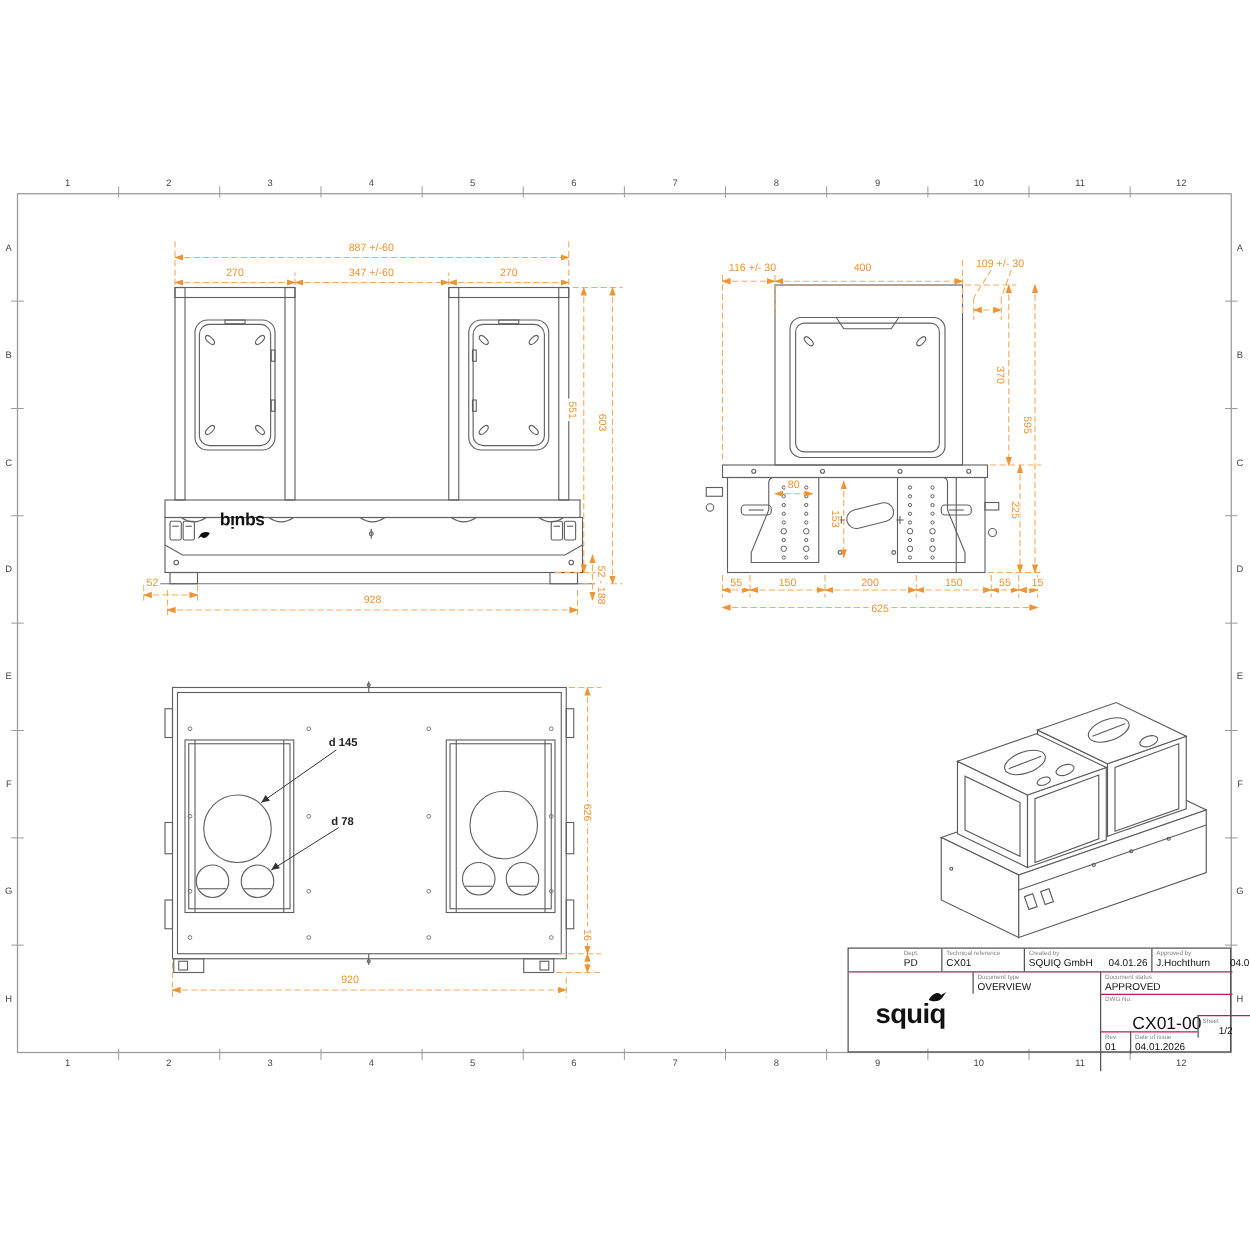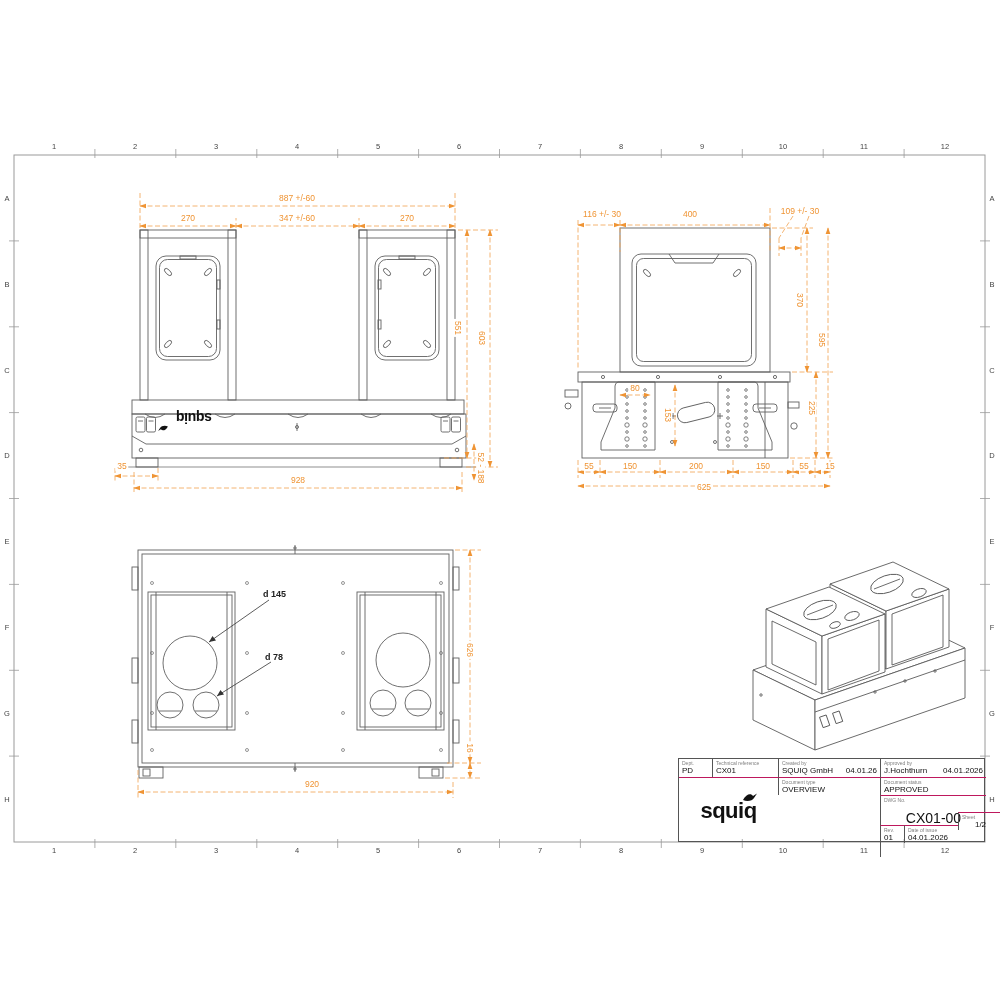--- a/index.html
+++ b/index.html
@@ -9,21 +9,21 @@
   .ruler{position:absolute;font-size:7.5px;color:#444;transform:translate(-50%,-50%);}
   .dim{position:absolute;font-size:8.5px;color:#EF9434;transform:translate(-50%,-50%);
        white-space:nowrap;background:#fff;padding:0 2px;line-height:1;}
   .dimv{position:absolute;font-size:8.5px;color:#EF9434;transform:translate(-50%,-50%) rotate(90deg);
        white-space:nowrap;background:#fff;padding:0 2px;line-height:1;}
   .blk{position:absolute;font-weight:bold;font-size:9px;color:#222;white-space:nowrap;line-height:1;}
   .note{position:absolute;font-size:8.5px;color:#1d1d1d;line-height:1.35;white-space:nowrap;}
   
   #tb{position:absolute;left:678px;top:758px;width:307px;height:84px;border:1px solid #555;box-sizing:border-box;}
   .cell{position:absolute;border-left:1px solid #555;border-top:1px solid #be185d;box-sizing:border-box;padding:1px 3px;overflow:hidden;}
-  .cell.nl{border-left:none;} .cell.nt{border-top:none;}
+  .cell.nl{border-left:none;} .cell.nt{border-top:none;margin-left:41px;}
   .tlb{font-size:5px;color:#808080;line-height:1.2;display:block;}
   .tvl{font-size:8px;color:#111;line-height:1.25;display:block;}
   .tdate{position:absolute;right:3px;bottom:2px;font-size:8px;color:#111;padding-left:24px;}
   .title-big{font-size:12px;color:#111;line-height:1.3;}
   .dwg-big{display:block;text-align:center;font-size:14px;color:#111;margin-top:7px;}
   .logo-cell{display:flex;align-items:center;justify-content:center;}
   .logo-txt{font-weight:bold;font-size:22px;letter-spacing:-0.5px;color:#111;position:relative;line-height:1;}
   .logo-bird{position:absolute;top:-8px;right:14px;}
   .logo-flip{position:absolute;left:160px;top:404px;width:52px;height:22px;
      transform:rotate(180deg);font-weight:bold;font-size:14px;letter-spacing:-0.3px;color:#111;}
@@ -202,21 +202,21 @@
     </g>
   </svg>
 
   <span class="dim" style="left:297px;top:198px">887 +/-60</span>
   <span class="dim" style="left:188px;top:218px">270</span>
   <span class="dim" style="left:297px;top:218px">347 +/-60</span>
   <span class="dim" style="left:407px;top:218px">270</span>
   <span class="dimv" style="left:458px;top:328px">551</span>
   <span class="dimv" style="left:482px;top:338px">603</span>
   <span class="dimv" style="left:481px;top:468px">52 - 188</span>
-  <span class="dim" style="left:122px;top:466px">35</span>
+  <span class="dim" style="left:122px;top:466px">52</span>
   <span class="dim" style="left:298px;top:480px">928</span>
 
   <span class="logo-flip">
     <span class="logo-bird">
       <svg width="10" height="7" viewBox="0 0 14 10">
           <path d="M0 8 C3 2 8 1 10 4 L14 1.5 L11 6 C9.5 9 4 10 0 8 Z" fill="#111"></path>
         </svg>
     </span>
     <span>squiq</span>
   </span>
@@ -424,21 +424,21 @@
       <line x1="13" y1="230" x2="13" y2="258"></line>
         <line x1="328" y1="242" x2="328" y2="258"></line>
       <line x1="13" y1="252" x2="328" y2="252" marker-start="url(#a3)" marker-end="url(#a3)"></line>
     </g>
   </svg>
 
   <span class="blk" style="left:263px;top:590px">d 145</span>
   <span class="blk" style="left:265px;top:653px">d 78</span>
   <span class="dimv" style="left:470px;top:650px">626</span>
   <span class="dimv" style="left:470px;top:748px">16</span>
-  <span class="dim" style="left:312px;top:784px">920</span>
+  <span class="dim" style="left:280px;top:784px">920</span>
 
   <svg style="left:725px;top:550px" width="265" height="225" viewBox="0 0 265 225">
     <g stroke="#5a5a5a" stroke-width="0.9" fill="#fff">
 
       <polygon points="28,120 178,68 240,98 90,150"></polygon>
       <polygon points="28,120 90,150 90,200 28,170"></polygon>
       <polygon points="90,150 240,98 240,148 90,200"></polygon>
       <line x1="90" y1="162" x2="240" y2="110" fill="none"></line>
       <rect x="96" y="166" width="7" height="11" transform="rotate(-19 99 171)"></rect>
       <rect x="109" y="162" width="7" height="11" transform="rotate(-19 112 167)"></rect>

